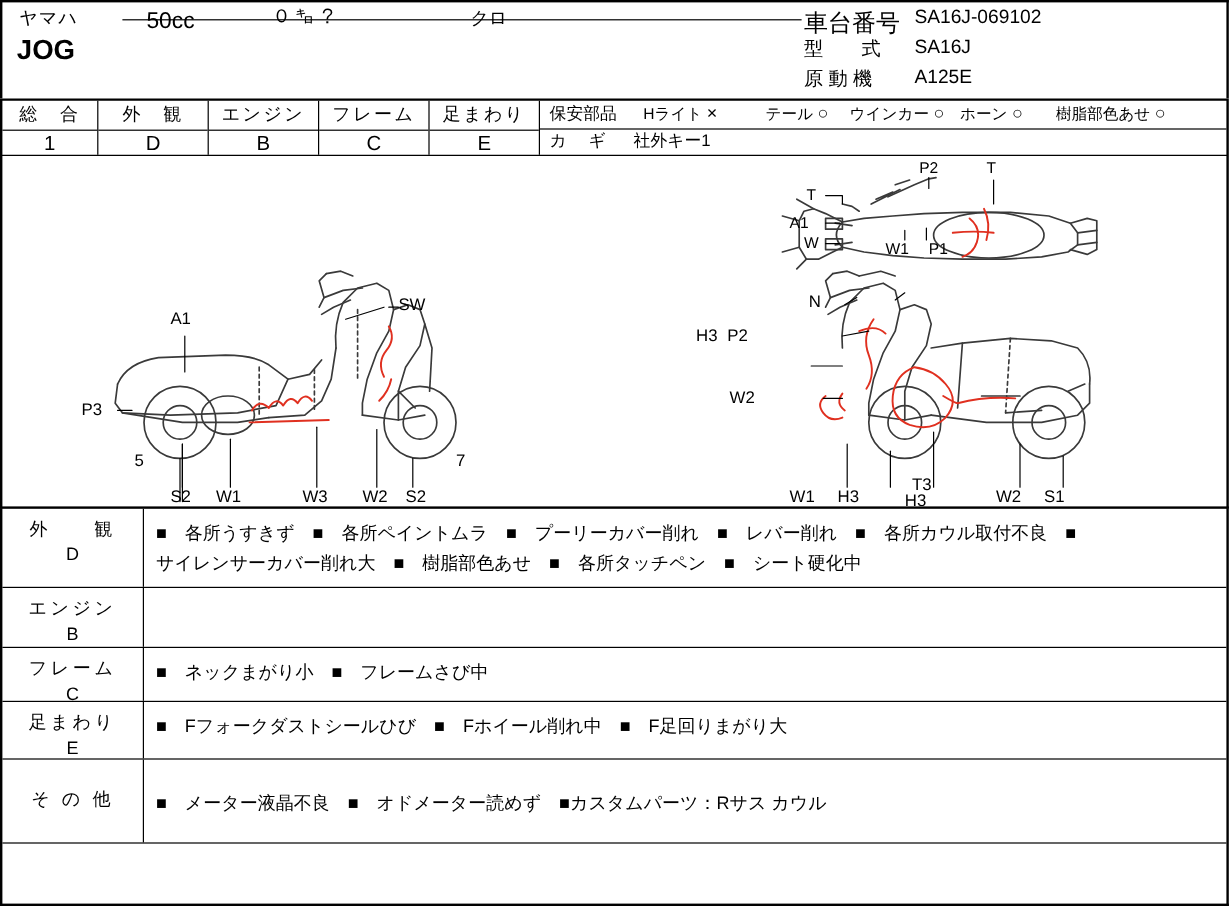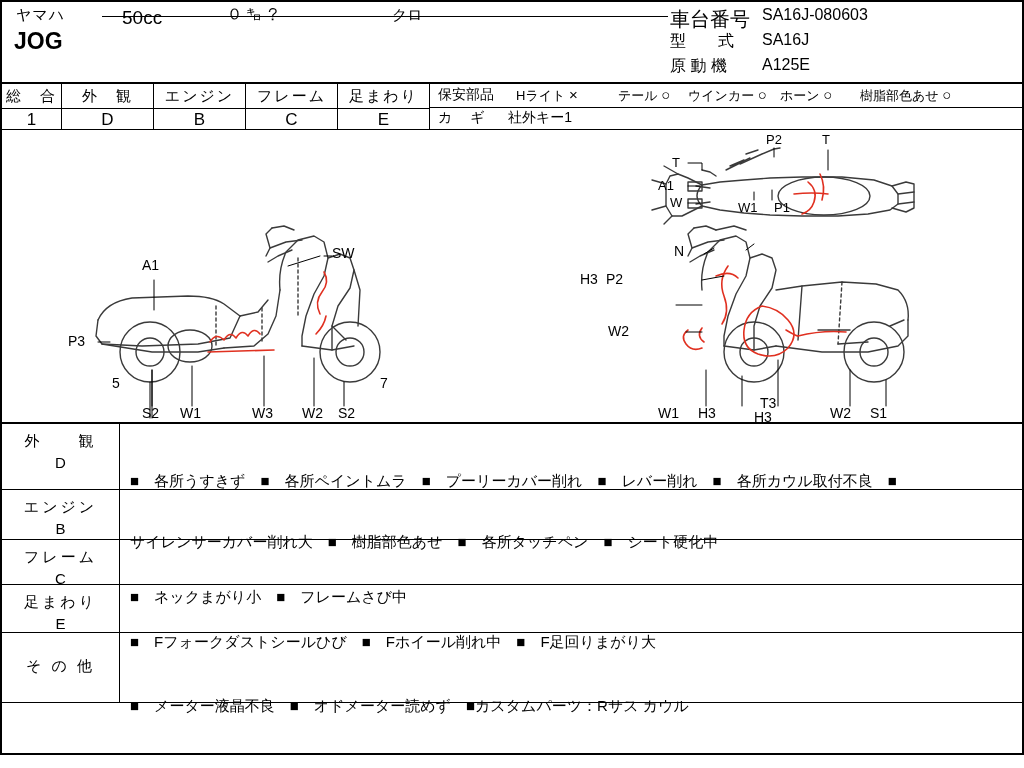--- a/index.html
+++ b/index.html
@@ -98,21 +98,21 @@
     line-height: 24px;
   }
   .gcell .gv {
     font-size: 17px;
     line-height: 22px;
     font-weight: normal;
   }
   .gsep {
     border-top: 1px solid #000;
   }
-  .g-total { width: 60px; }
+  .g-total { width: 80px; }
   .g-ext   { width: 92px; }
   .g-eng   { width: 92px; }
   .g-frame { width: 92px; }
   .g-susp  { width: 92px; }
   .g-equip { flex: 1; border-right: none; }
 
   .equip-top {
     height: 24px;
     position: relative;
     border-bottom: 1px solid #000;
@@ -177,21 +177,21 @@
   }
   .rlab .l1 { letter-spacing: 3px; display: block; }
   .rlab .l2 { display: block; margin-top: 3px; font-size: 15px; }
   .rtxt {
     flex: 1;
     box-sizing: border-box;
     padding: 8px 6px 8px 10px;
     font-size: 15px;
     line-height: 25px;
   }
-  .rtxt .ln { display: block; white-space: nowrap; margin-top: 36px; }
+  .rtxt .ln { display: block; white-space: nowrap; }
   .r-ext { height: 66px; }
   .r-eng { height: 50px; }
   .r-frm { height: 45px; }
   .r-sus { height: 48px; }
   .r-oth { height: 70px; }
   .r-blank { height: 50px; }
   .r-oth .rlab { padding-top: 24px; }
   .r-oth .rtxt { padding-top: 24px; }
   .r-sus .rlab { padding-top: 8px; }
 </style>
@@ -201,21 +201,21 @@
 <div class="sheet">
 
   <div class="hdr">
     <div class="hdr-rule"></div>
     <div class="maker">ヤマハ</div>
     <div class="model">JOG</div>
     <div class="disp">50cc</div>
     <div class="odo">０ ㌔ ？</div>
     <div class="color">クロ</div>
     <div class="vin-lbl">車台番号</div>
-    <div class="vin-val">SA16J-080603</div>
+    <div class="vin-val">SA16J-069102</div>
     <div class="typ-lbl">型　　式</div>
     <div class="typ-val">SA16J</div>
     <div class="eng-lbl">原 動 機</div>
     <div class="eng-val">A125E</div>
   </div>
 
   <div class="grades">
     <div class="gcell g-total">
       <div class="gl">総　合</div>
       <div class="gv gsep">1</div>

